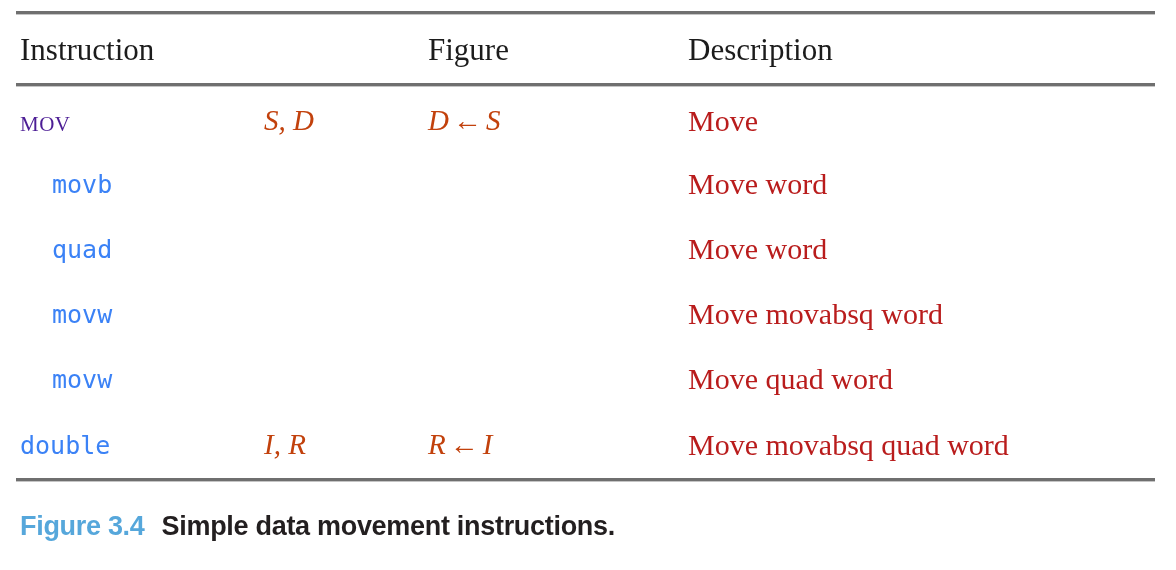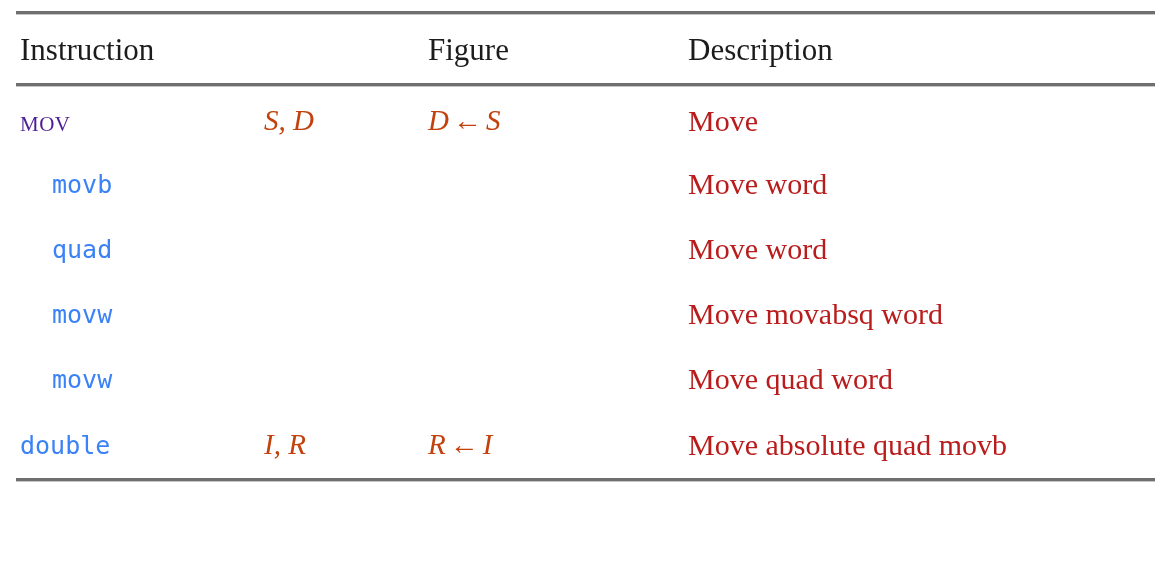--- a/index.html
+++ b/index.html
@@ -161,17 +161,20 @@
     <span class="cell col-instr-indent mnemonic-mono" style="top:361px">movw</span>
     <span class="cell col-desc desc" style="top:358px">Move quad word</span>
   </div>
 
   <div class="row">
     <span class="cell col-instr mnemonic-mono" style="top:427px">double</span>
     <span class="cell col-oper operand" style="top:424px">I, R</span>
     <span class="cell col-effect effect" style="top:424px">
       <span class="op">R</span><span class="arrow">←</span><span class="op">I</span>
     </span>
-    <span class="cell col-desc desc" style="top:424px">Move absolute quad movb</span>
+    <span class="cell col-desc desc" style="top:424px">Move movabsq quad word</span>
   </div>
 
+  <div class="caption">
+    <span class="fig-label">Figure 3.4</span><span class="fig-title">Simple data movement instructions.</span>
+  </div>
 
 </div>
 
 </body></html>

